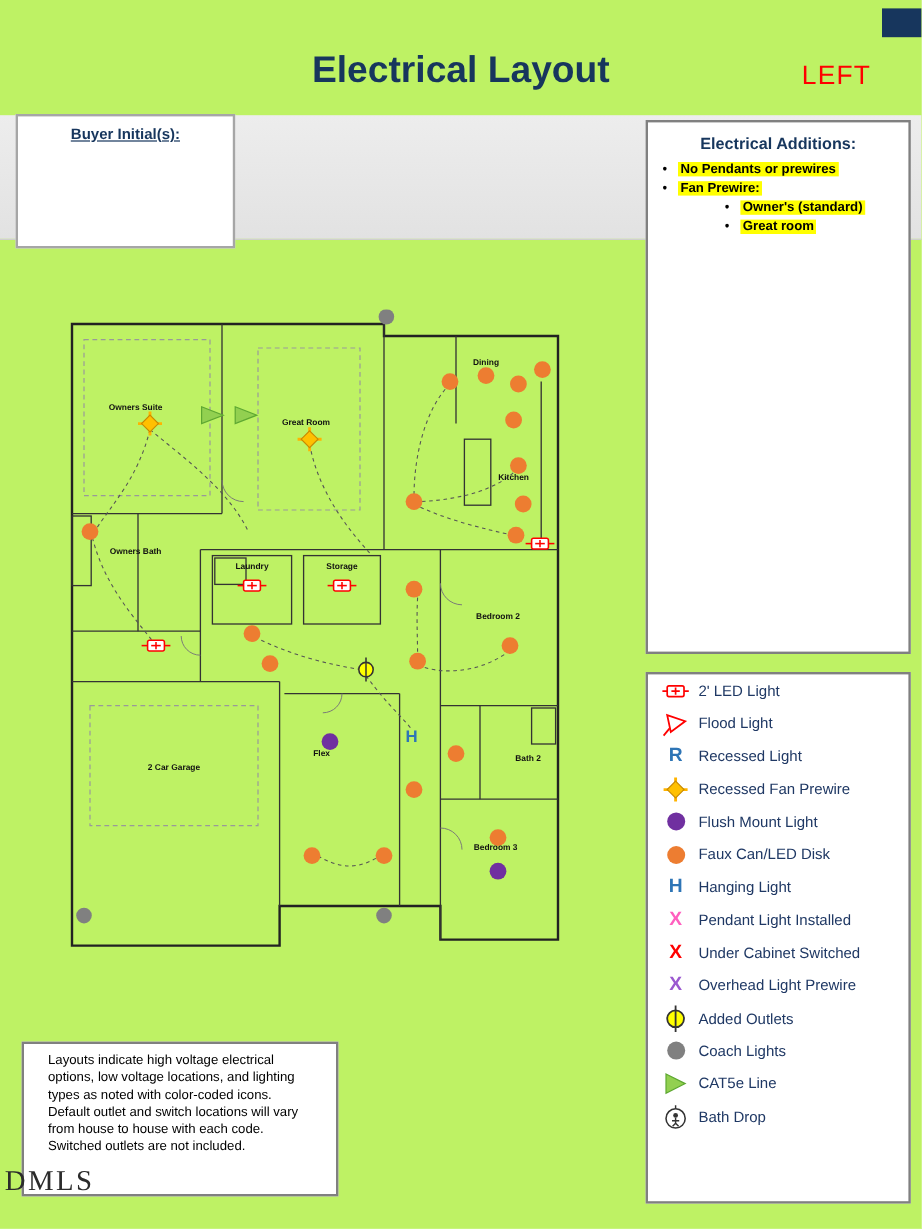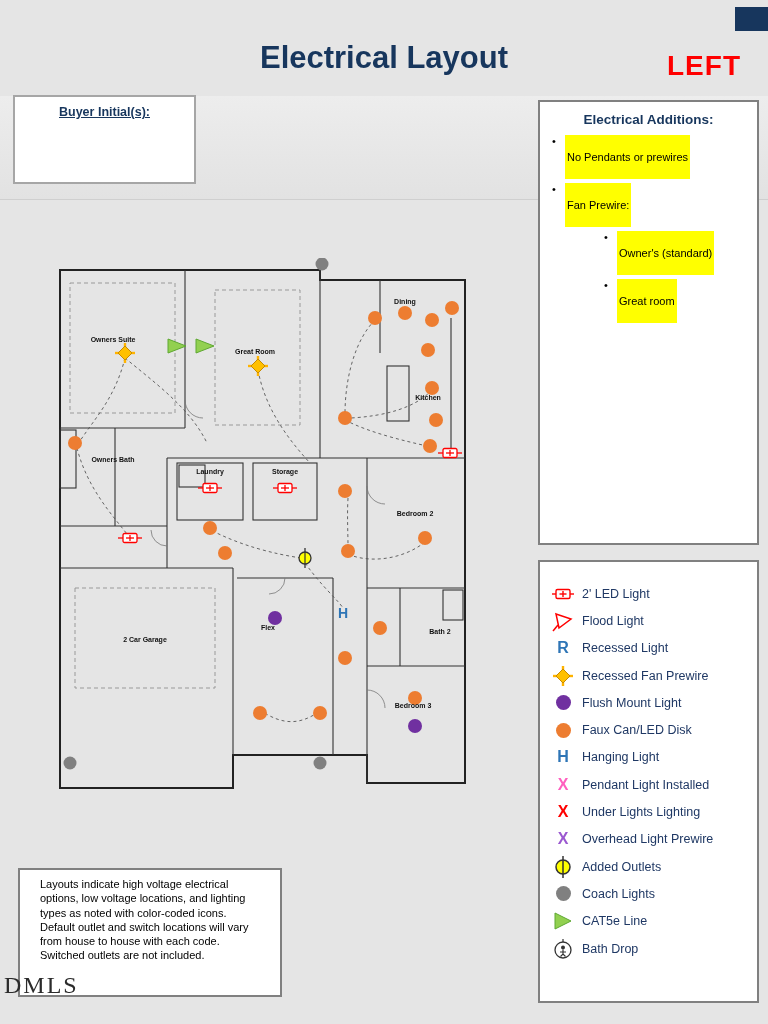--- a/index.html
+++ b/index.html
@@ -1,49 +1,49 @@
 <!DOCTYPE html>
 <html><head>
 <meta charset="utf-8">
 <style>
   * { box-sizing: border-box; }
   body { margin:0; background:#ffffff; }
-  .page { position:relative; width:768px; height:1024px; background:#e5e5e5;
+  .page { position:relative; width:768px; height:1024px; background:#bef264;
           font-family:"Liberation Sans", sans-serif; overflow:hidden; }
 
   .topband { position:absolute; left:0; top:96px; width:768px; height:104px;
              background:linear-gradient(#ededed,#e2e2e2); border-bottom:1px solid #cfcfcf; }
   .corner-mark { position:absolute; right:0; top:7px; width:33px; height:24px; background:#17365D; }
 
   .page-title { position:absolute; left:0; top:40px; width:768px; text-align:center;
                 font-size:31px; font-weight:600; color:#17365D; }
-  .left-label { position:absolute; right:27px; top:50px; color:#FF0000;
-                font-weight:bold; font-size:28px; letter-spacing:1px; }
-
-  .buyer-box { position:absolute; left:13px; top:95px; width:183px; height:89px;
+  .left-label { position:absolute; right:42px; top:50px; color:#FF0000;
+                font-weight:normal; font-size:22px; letter-spacing:1px; }
+
+  .buyer-box { position:absolute; left:13px; top:95px; width:183px; height:112px;
                background:#fff; border:2px solid #a6a6a6; }
   .buyer-label { margin-top:8px; text-align:center; font-size:12.5px; font-weight:bold;
                  color:#17365D; text-decoration:underline; }
   .buyer-area { height:60px; }
 
   .additions-box { position:absolute; left:538px; top:100px; width:221px; height:445px;
                    background:#fff; border:2px solid #808080; }
   .additions-title { margin-top:10px; text-align:center; font-weight:bold; font-size:13.5px;
                      color:#17365D; }
   .ea-list { list-style:none; margin:8px 0 0 0; padding:0 4px 0 12px; font-size:11px; color:#000; }
   .ea-list li { margin:4px 0; display:flex; }
   .ea-list li .dot { width:13px; flex:none; }
   .ea-list li.sub { padding-left:52px; }
-  .hl { background:#FFFF00; padding:16px 2px; }
+  .hl { background:#FFFF00; padding:0 2px;font-weight:bold; }
 
   .plan-wrap { position:absolute; left:55px; top:258px; width:420px; height:540px; }
   .room-label { font-family:"Liberation Sans", sans-serif; font-size:7px; font-weight:bold; fill:#111; }
 
   .legend-box { position:absolute; left:538px; top:560px; width:221px; height:443px;
-                background:#fff; border:2px solid #808080; padding-top:18px; }
+                background:#fff; border:2px solid #808080; padding-top:0; }
   .lg-row { display:flex; align-items:center; height:27.3px; padding-left:10px; }
   .lg-icon { width:26px; flex:none; display:flex; justify-content:center; align-items:center; }
   .lg-label { font-size:12.5px; color:#1F3864; margin-left:6px; white-space:nowrap; }
   .circle { border-radius:50%; width:15px; height:15px; }
   .c-purple { background:#7030A0; }
   .c-orange { background:#ED7D31; }
   .c-gray   { background:#808080; }
   .sym { font-weight:bold; font-size:16px; line-height:1; }
   .sym-blue   { color:#2E75B6; }
   .sym-pink   { color:#FF5FBF; }
@@ -318,21 +318,21 @@
     <div class="lg-row">
       <span class="lg-icon sym sym-blue">H</span>
       <span class="lg-label">Hanging Light</span>
     </div>
     <div class="lg-row">
       <span class="lg-icon sym sym-pink">X</span>
       <span class="lg-label">Pendant Light Installed</span>
     </div>
     <div class="lg-row">
       <span class="lg-icon sym sym-red">X</span>
-      <span class="lg-label">Under Lights Lighting</span>
+      <span class="lg-label">Under Cabinet Switched</span>
     </div>
     <div class="lg-row">
       <span class="lg-icon sym sym-violet">X</span>
       <span class="lg-label">Overhead Light Prewire</span>
     </div>
     <div class="lg-row">
       <span class="lg-icon">
         <svg width="24" height="24" viewBox="0 0 24 24">
             <line x1="12" y1="1" x2="12" y2="23" stroke="#333" stroke-width="1.5"></line>
             <circle cx="12" cy="12" r="7" fill="#FFFF00" stroke="#333" stroke-width="1.5"></circle>

